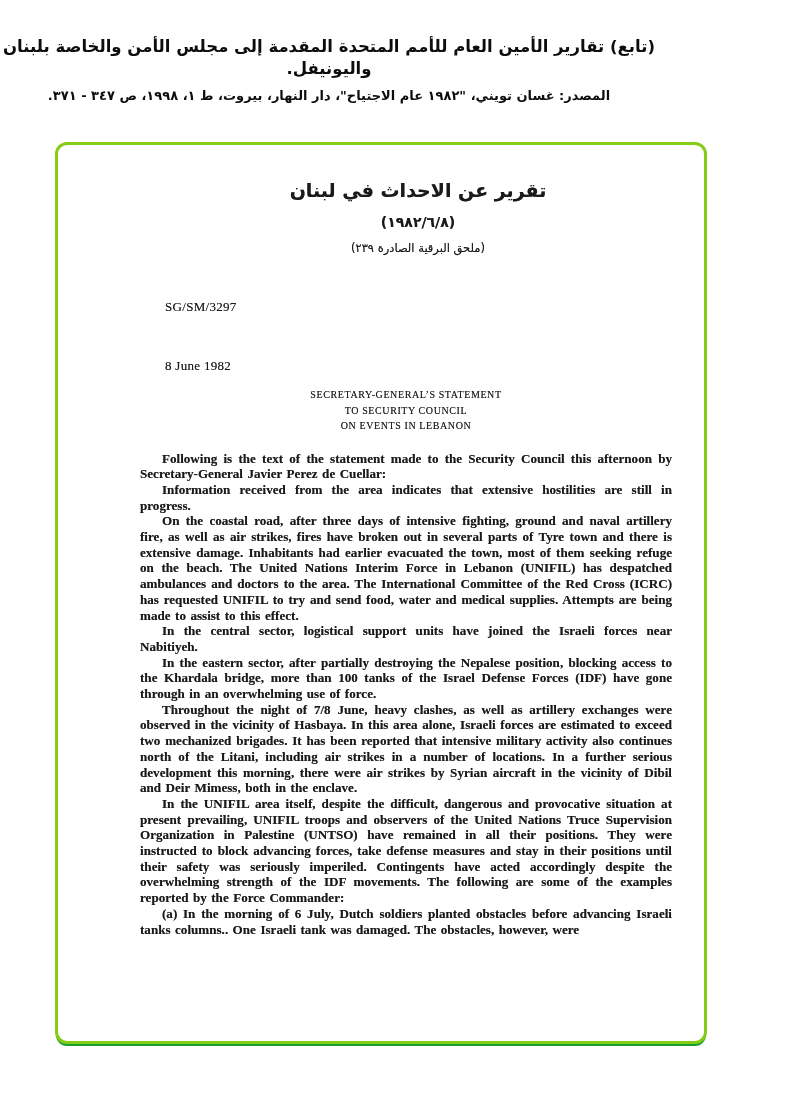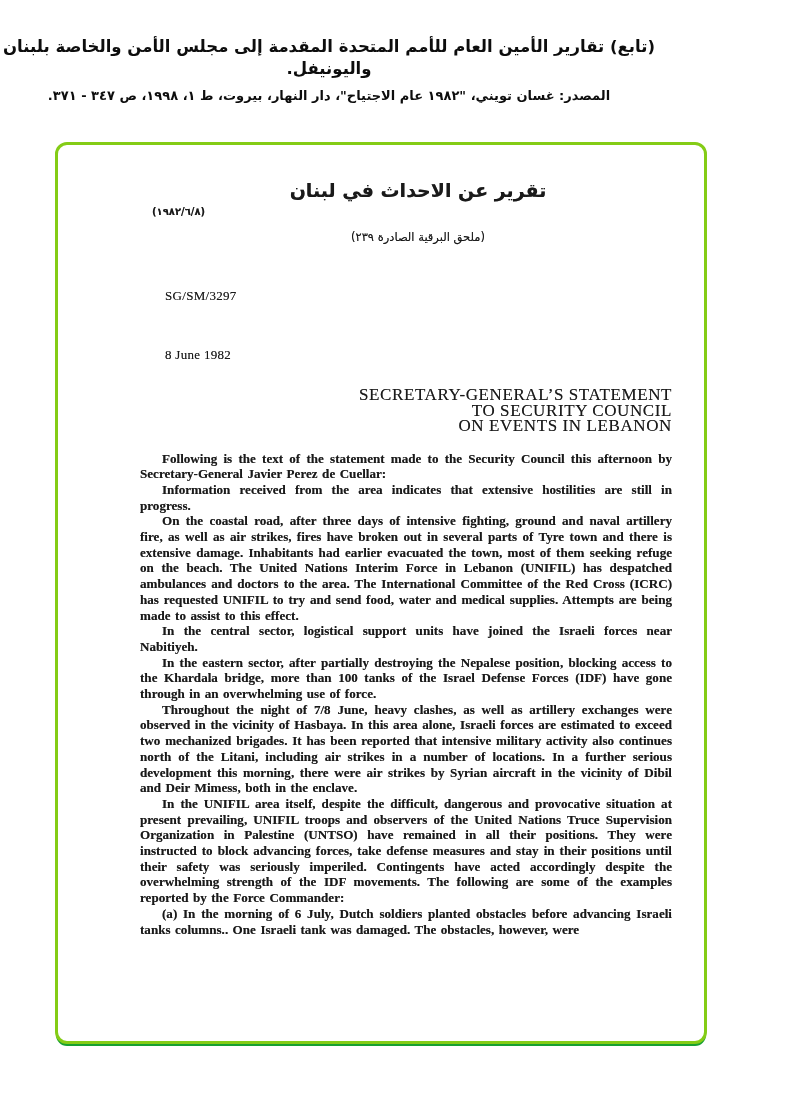--- a/index.html
+++ b/index.html
@@ -66,23 +66,25 @@
     margin-top: 33px;
     text-align: center;
     direction: rtl;
     font-family: "DejaVu Sans", sans-serif;
     font-weight: bold;
     font-size: 19px;
     line-height: 24px;
     transform: translateX(12px);
   }
   .doc-date {
+    margin-top: 11px;
+    text-align: center;
     font-family: "DejaVu Sans", sans-serif;
     font-weight: bold;
-    font-size: 10px;
+    font-size: 14px;
     line-height: 19px;
     letter-spacing: 2px;
     transform: translateX(12px);
   }
   .doc-annex {
     margin-top: 9px;
     text-align: center;
     direction: rtl;
     font-family: "DejaVu Sans", sans-serif;
     font-weight: normal;
@@ -94,23 +96,23 @@
   .refs {
     margin-top: 41px;
     margin-left: 25px;
     font-size: 13px;
     line-height: 15.5px;
     letter-spacing: 0.3px;
   }
   .refs div { white-space: pre; margin-top: 43px; }
 
   .heading {
-    margin-top: 25px;
-    text-align: right;
-    font-size: 17px;
+    margin-top: 14px;
+    text-align: center;
+    font-size: 10px;
     line-height: 15.5px;
     letter-spacing: 0.6px;
     font-weight: normal;
   }
 
   .body-text {
     margin-top: 17px;
     font-size: 13.1px;
     line-height: 15.7px;
     text-align: justify;

